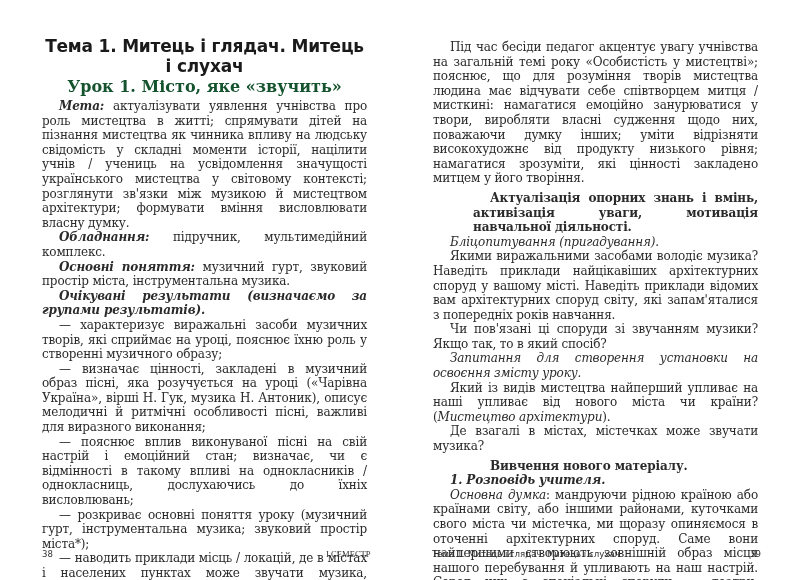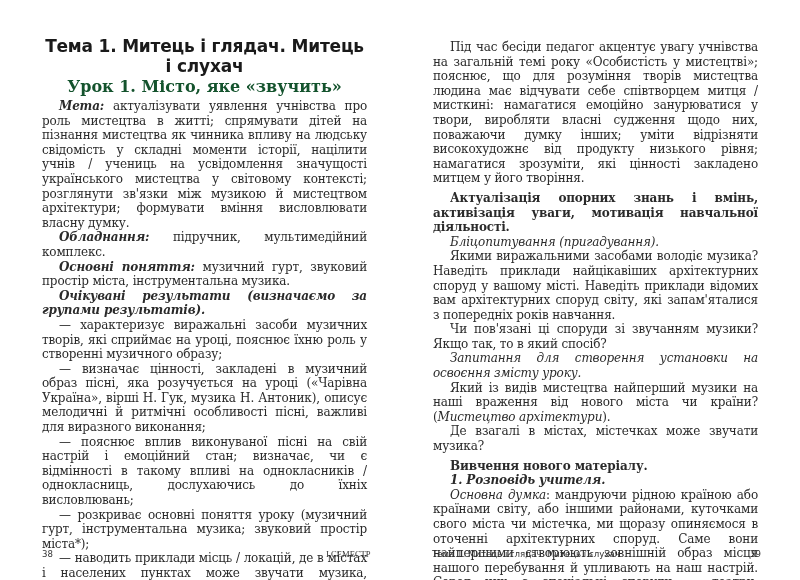--- a/index.html
+++ b/index.html
@@ -10,21 +10,21 @@
   .col { position:absolute; top:0; }
   .left .col { left:42px; width:325px; }
   .right .col { left:33px; width:325px; }
   .txt { font-size:12px; line-height:14.6px; text-align:justify; margin:0; letter-spacing:-0.15px; }
   .ind { text-indent:17px; }
   .topic-title { font-family:"DejaVu Sans", sans-serif; font-weight:bold; font-size:17px; text-align:center; margin:0; position:absolute; top:36px; left:0; width:325px; letter-spacing:-0.2px; color:#1a1a1a; }
   .lesson-title { font-weight:bold; font-size:16px; text-align:center; position:absolute; top:77px; left:0; width:325px; color:#14532d; }
   .body-left { position:absolute; top:99px; left:0; width:325px; }
   .body-right { position:absolute; top:40px; left:0; width:325px; }
   .bi { font-weight:bold; font-style:italic; }
-  .b { font-weight:bold; }
+  .b { font-weight:bold;margin-left:40px; }
   .i { font-style:italic; }
   .gap { height:5px; }
   .footer { position:absolute; top:549px; font-family:"DejaVu Sans", sans-serif; font-size:8.6px; color:#333; }
   .left .footer.num { left:42px; }
   .left .footer.sec { left:326px;font-family:Liberation Serif, serif; }
   .right .footer.topic { left:32px; }
   .right .footer.num { left:350px; }
 </style>
 </head>
 <body>
@@ -54,21 +54,21 @@
 <div class="page right">
   <div class="col">
     <div class="body-right">
       <p class="txt ind">Під час бесіди педагог акцентує увагу учнівства на загальній темі року «Особистість у мистецтві»; пояснює, що для розуміння творів мистецтва людина має відчувати себе співтворцем митця / мисткині: намагатися емоційно занурюватися у твори, виробляти власні судження щодо них, поважаючи думку інших; уміти відрізняти високохудожнє від продукту низького рівня; намагатися зрозуміти, які цінності закладено митцем у його творіння.</p>
       <div class="gap"></div>
       <p class="txt ind b">Актуалізація опорних знань і вмінь, активізація уваги, мотивація навчальної діяльності.</p>
       <p class="txt ind i">Бліцопитування (пригадування).</p>
       <p class="txt ind">Якими виражальними засобами володіє музика? Наведіть приклади найцікавіших архітектурних споруд у вашому місті. Наведіть приклади відомих вам архітектурних споруд світу, які запам'ятали­ся з попередніх років навчання.</p>
       <p class="txt ind">Чи пов'язані ці споруди зі звучанням музики? Якщо так, то в який спосіб?</p>
       <p class="txt ind i">Запитання для створення установки на освоєння змісту уроку.</p>
-      <p class="txt ind"><span>Який із видів мистецтва найперший музики на наші враження від нового міста чи країни? (</span><span class="i">Мистецтво архітектури</span><span>).</span></p>
+      <p class="txt ind"><span>Який із видів мистецтва найперший упливає на наші упливає від нового міста чи країни? (</span><span class="i">Мистецтво архітектури</span><span>).</span></p>
       <p class="txt ind">Де взагалі в містах, містечках може звучати музика?</p>
       <div class="gap"></div>
       <p class="txt ind b">Вивчення нового матеріалу.</p>
       <p class="txt ind bi">1. Розповідь учителя.</p>
       <p class="txt ind"><span class="i">Основна думка</span><span>: мандруючи рідною країною або країнами світу, або іншими районами, куточками свого міста чи містечка, ми щоразу опиняємося в оточенні архітектурних споруд. Саме вони найпершими створюють зовнішній образ місця нашого перебування й упливають на наш настрій. Серед них є спеціальні споруди — театри, філармонії, концертні зали, де звучить музика. Але музика може лунати і в інших локаціях — просто неба, на вулицях і площах тощо.</span></p>
 
     </div>
   </div>
   <div class="footer topic">Тема 1. Митець і глядач. Митець і слухач</div>
   <div class="footer num">39</div>

